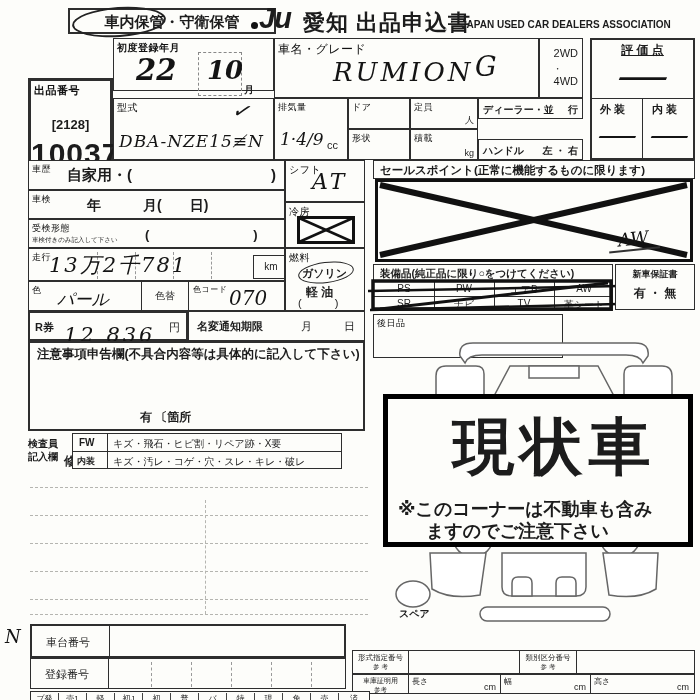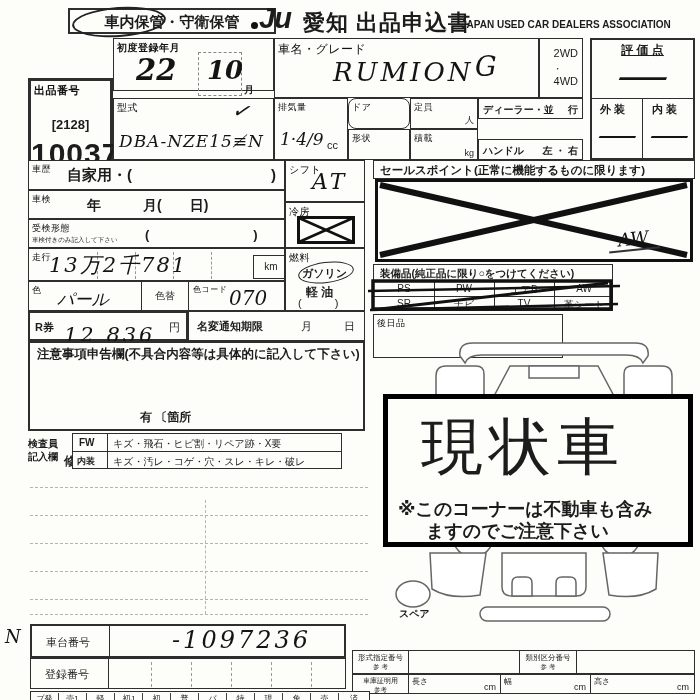--- a/index.html
+++ b/index.html
@@ -60,21 +60,21 @@
     <span class="a" style="right:4px;top:8px;font-size:11px;">2WD</span>
     <span class="a" style="right:20px;top:24px;font-size:9px;">・</span>
     <span class="a" style="right:4px;top:36px;font-size:11px;">4WD</span>
   </div>
 
   <div class="b" style="left:274px;top:98px;width:74px;height:62px;">
     <span class="lbl celllbl">排気量</span>
     <span class="hw a" style="left:5px;top:30px;font-size:17px;">1·4/9</span>
     <span class="a" style="left:52px;top:40px;font-size:11px;">cc</span>
   </div>
-  <div class="b" style="left:348px;top:98px;width:62px;height:31px;border-radius:8px;">
+  <div class="b" style="left:348px;top:98px;width:62px;height:31px;">
     <span class="lbl celllbl">ドア</span>
   </div>
   <div class="b" style="left:348px;top:129px;width:62px;height:31px;">
     <span class="lbl celllbl">形状</span>
   </div>
   <div class="b" style="left:410px;top:98px;width:68px;height:31px;">
     <span class="lbl celllbl">定員</span>
     <span class="a" style="right:3px;bottom:1px;font-size:9px;">人</span>
   </div>
   <div class="b" style="left:410px;top:129px;width:68px;height:31px;">
@@ -233,37 +233,41 @@
     <span class="a" style="left:120px;top:16px;width:60px;text-align:center;font-size:10px;">TV</span>
     <span class="a" style="left:180px;top:16px;width:60px;text-align:center;font-size:10px;">革シート</span>
   </div>
   <svg style="left:368px;top:274px;" width="252" height="44" viewBox="0 0 252 44">
     <rect x="5" y="7" width="238" height="28" fill="none" stroke="#111" stroke-width="3.5"></rect>
     <line x1="0" y1="17" x2="252" y2="12" stroke="#111" stroke-width="2.5"></line>
     <line x1="2" y1="36" x2="250" y2="30" stroke="#111" stroke-width="2.5"></line>
     <line x1="12" y1="35" x2="240" y2="9" stroke="#111" stroke-width="3"></line>
   </svg>
 
+  <div class="b" style="left:615px;top:264px;width:80px;height:46px;">
+    <div class="a" style="left:0;top:3px;width:100%;text-align:center;font-size:9px;font-weight:bold;">新車保証書</div>
+    <div class="a" style="left:0;top:20px;width:100%;text-align:center;font-size:12px;font-weight:bold;">有 ・ 無</div>
+  </div>
 
   <div class="b" style="left:373px;top:314px;width:190px;height:44px;">
     <span class="lbl celllbl">後日品</span>
   </div>
 
   <svg style="left:428px;top:338px;z-index:1;" width="252" height="58" viewBox="0 0 252 58">
     <g fill="#fff" stroke="#666" stroke-width="1.5">
       <path d="M32 18 Q30 5 45 5 L207 5 Q222 5 220 18 L215 25 Q212 17 198 17 L54 17 Q40 17 37 25 Z"></path>
       <path d="M8 38 Q8 28 18 28 L48 28 Q56 28 56 36 L56 58 L8 58 Z"></path>
       <path d="M196 36 Q196 28 204 28 L234 28 Q244 28 244 38 L244 58 L196 58 Z"></path>
       <path d="M66 58 L82 28 L170 28 L186 58" fill="none"></path>
       <rect x="101" y="28" width="50" height="12"></rect>
     </g>
   </svg>
 
   <div class="b" style="left:383px;top:394px;width:310px;height:153px;border:5px solid #000;z-index:5;">
-    <div class="a" style="left:0;top:0px;width:100%;font-size:62px;font-weight:400;letter-spacing:6px;line-height:96px;padding-left:33px;">現状車</div>
+    <div class="a" style="left:0;top:0px;width:100%;text-align:center;font-size:62px;font-weight:700;letter-spacing:6px;line-height:96px;padding-left:33px;">現状車</div>
     <div class="a" style="left:10px;top:98px;font-size:18px;font-weight:bold;">※このコーナーは不動車も含み</div>
     <div class="a" style="left:38px;top:120px;font-size:18px;font-weight:bold;">ますのでご注意下さい</div>
   </div>
 
   <svg style="left:388px;top:545px;z-index:1;" width="302" height="88" viewBox="0 0 302 88">
     <g fill="#fff" stroke="#666" stroke-width="1.5">
       <circle cx="85" cy="-8" r="20"></circle>
       <circle cx="232" cy="-8" r="20"></circle>
       <path d="M42 8 L98 8 L92 50 Q62 55 44 44 Z"></path>
       <path d="M215 8 L270 8 L268 44 Q250 55 221 50 Z"></path>
@@ -305,21 +309,20 @@
       <span class="a" style="left:3px;top:1px;font-size:8px;">高さ</span>
       <span class="a" style="right:4px;bottom:1px;font-size:9px;">cm</span>
     </div>
   </div>
 
   <span class="hw a" style="left:5px;top:626px;font-size:18px;">N</span>
   <div class="b" style="left:30px;top:624px;width:316px;height:34px;border-width:2px;">
     <div class="a" style="left:0;top:0;width:78px;height:100%;border-right:1.5px solid #2e2e2e;">
       <span class="a" style="left:14px;top:9px;font-size:11px;">車台番号</span>
     </div>
-    <span class="hw a" style="left:140px;top:0px;font-size:24px;letter-spacing:3px;">-1097236</span>
   </div>
   <div class="b" style="left:30px;top:658px;width:316px;height:31px;">
     <div class="a" style="left:0;top:0;width:78px;height:100%;border-right:1.5px solid #2e2e2e;">
       <span class="a" style="left:14px;top:8px;font-size:11px;">登録番号</span>
     </div>
     <div class="a vdash" style="left:120px;top:3px;height:25px;"></div>
     <div class="a vdash" style="left:160px;top:3px;height:25px;"></div>
     <div class="a vdash" style="left:200px;top:3px;height:25px;"></div>
     <div class="a vdash" style="left:240px;top:3px;height:25px;"></div>
     <div class="a vdash" style="left:280px;top:3px;height:25px;"></div>

